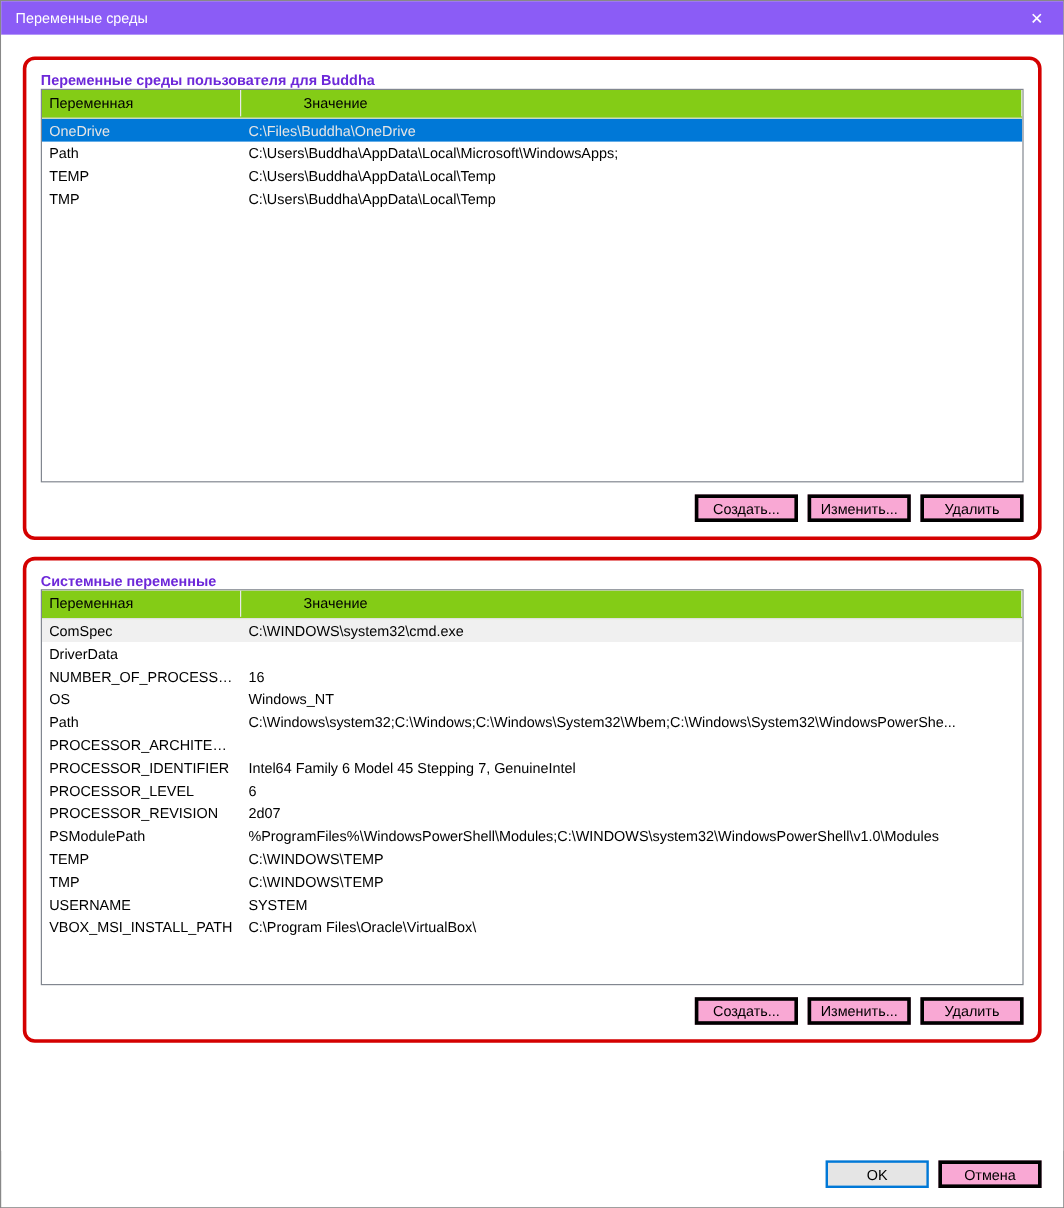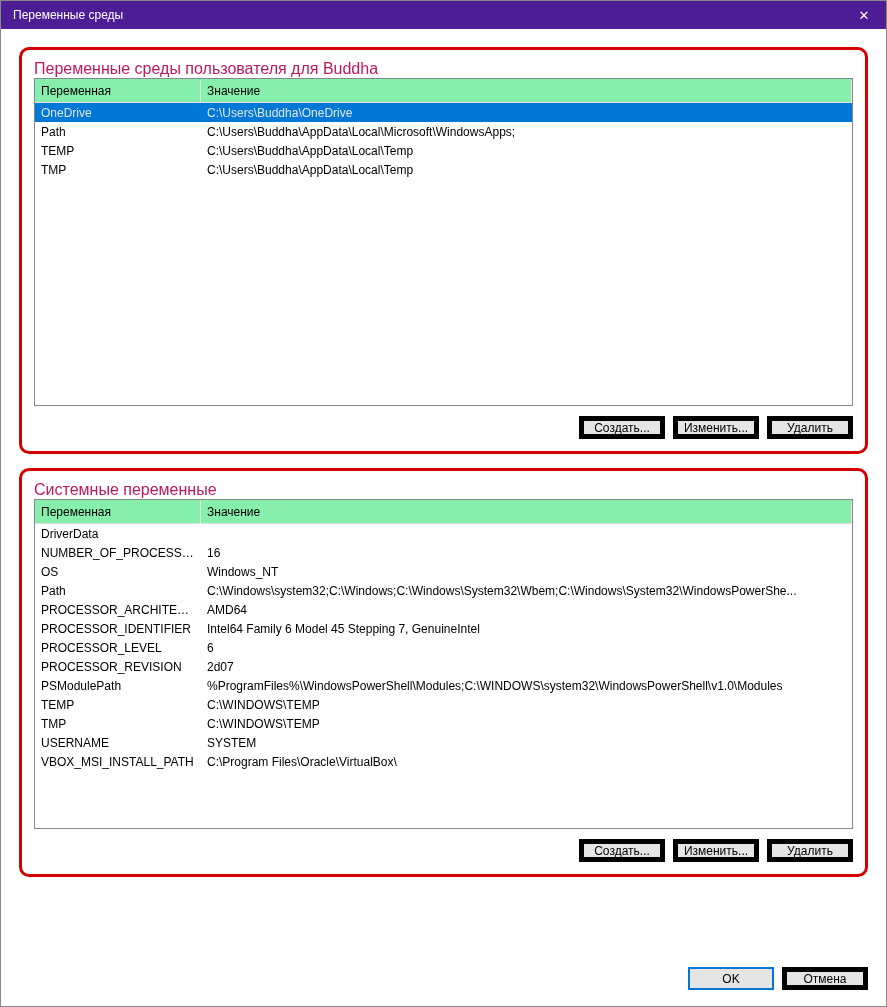--- a/index.html
+++ b/index.html
@@ -12,21 +12,21 @@
     overflow: hidden;
   }
   .window {
     width: 887px; height: 1007px;
     background: #fff;
     display: flex; flex-direction: column;
     border: 1px solid #888;
   }
   .titlebar {
     height: 28px;
-    background: #4c1d95;
+    background: #8b5cf6;
     color: #fff;
     display: flex; align-items: center;
     padding-left: 12px;
     font-size: 12px;
   }
   .titlebar .title { flex: 1; }
   .titlebar .close {
     width: 44px; height: 28px;
     display: flex; align-items: center; justify-content: center;
     font-size: 13px; font-family: sans-serif;
@@ -46,40 +46,42 @@
     position: relative;
     background: #fff;
   }
   .group-wrap.tall { flex: 0 0 auto; }
   fieldset {
     border: none;
     padding: 0; margin: 0;
   }
   legend {
     padding: 0 4px;
-    font-size: 16px;
-    color: #be185d;
+    font-size: 12px;
+    color: #6d28d9;
     margin-left: -4px;
+    font-weight: bold;
   }
   .listview {
     border: 1px solid #828790;
     background: #fff;
     width: 100%;
     overflow: hidden;
   }
   .lv-user { height: 328px; }
   .lv-sys  { height: 330px; }
   .lv-head {
     display: flex;
-    background: #86efac;
+    background: #84cc16;
     border-bottom: 1px solid #e0e0e0;
     height: 24px;
-    align-items: center;
+    align-items: flex-start;
     font-size: 12px;
     color: #000;
+    gap: 46px;
   }
   .lv-head .col {
     padding: 4px 6px;
     border-right: 1px solid #e8e8e8;
   }
   .lv-body {
     overflow: hidden;
   }
   .lv-row {
     display: flex;
@@ -104,22 +106,22 @@
   .col-name { width: 166px; flex: 0 0 166px; }
   .col-val  { flex: 1; }
   .btn-row {
     display: flex;
     justify-content: flex-end;
     gap: 8px;
     margin-top: 10px;
   }
   button.win {
     min-width: 86px; height: 23px;
-    background: #e5e5e5;
-    border: 5px solid #000000;
+    background: #f9a8d4;
+    border: 3px solid #000000;
     font-family: inherit; font-size: 12px;
     padding: 0 2px;
     cursor: pointer;
   }
   button.win.default {
     border: 2px solid #0078d7;
     background: #e5e5e5;
     padding: 0 13px;
   }
   .footer {
@@ -145,21 +147,21 @@
         <legend>Переменные среды пользователя для Buddha</legend>
 
         <div class="listview lv-user">
           <div class="lv-head">
             <div class="col col-name">Переменная</div>
             <div class="col col-val">Значение</div>
           </div>
           <div class="lv-body" id="user-rows">
               <div class="lv-row selected">
                 <div class="col col-name">OneDrive</div>
-                <div class="col col-val">C:\Users\Buddha\OneDrive</div>
+                <div class="col col-val">C:\Files\Buddha\OneDrive</div>
               </div>
               <div class="lv-row">
                 <div class="col col-name">Path</div>
                 <div class="col col-val">C:\Users\Buddha\AppData\Local\Microsoft\WindowsApps;</div>
               </div>
               <div class="lv-row">
                 <div class="col col-name">TEMP</div>
                 <div class="col col-val">C:\Users\Buddha\AppData\Local\Temp</div>
               </div>
               <div class="lv-row">
@@ -180,38 +182,41 @@
     <div class="group-wrap">
       <fieldset>
         <legend>Системные переменные</legend>
 
         <div class="listview lv-sys">
           <div class="lv-head">
             <div class="col col-name">Переменная</div>
             <div class="col col-val">Значение</div>
           </div>
           <div class="lv-body" id="sys-rows">
+              <div class="lv-row inactive-sel">
+                <div class="col col-name">ComSpec</div>
+                <div class="col col-val">C:\WINDOWS\system32\cmd.exe</div>
+              </div>
               <div class="lv-row">
                 <div class="col col-name">DriverData</div>
               </div>
               <div class="lv-row">
                 <div class="col col-name">NUMBER_OF_PROCESSORS</div>
                 <div class="col col-val">16</div>
               </div>
               <div class="lv-row">
                 <div class="col col-name">OS</div>
                 <div class="col col-val">Windows_NT</div>
               </div>
               <div class="lv-row">
                 <div class="col col-name">Path</div>
                 <div class="col col-val">C:\Windows\system32;C:\Windows;C:\Windows\System32\Wbem;C:\Windows\System32\WindowsPowerShe...</div>
               </div>
               <div class="lv-row">
                 <div class="col col-name">PROCESSOR_ARCHITECTURE</div>
-                <div class="col col-val">AMD64</div>
               </div>
               <div class="lv-row">
                 <div class="col col-name">PROCESSOR_IDENTIFIER</div>
                 <div class="col col-val">Intel64 Family 6 Model 45 Stepping 7, GenuineIntel</div>
               </div>
               <div class="lv-row">
                 <div class="col col-name">PROCESSOR_LEVEL</div>
                 <div class="col col-val">6</div>
               </div>
               <div class="lv-row">

